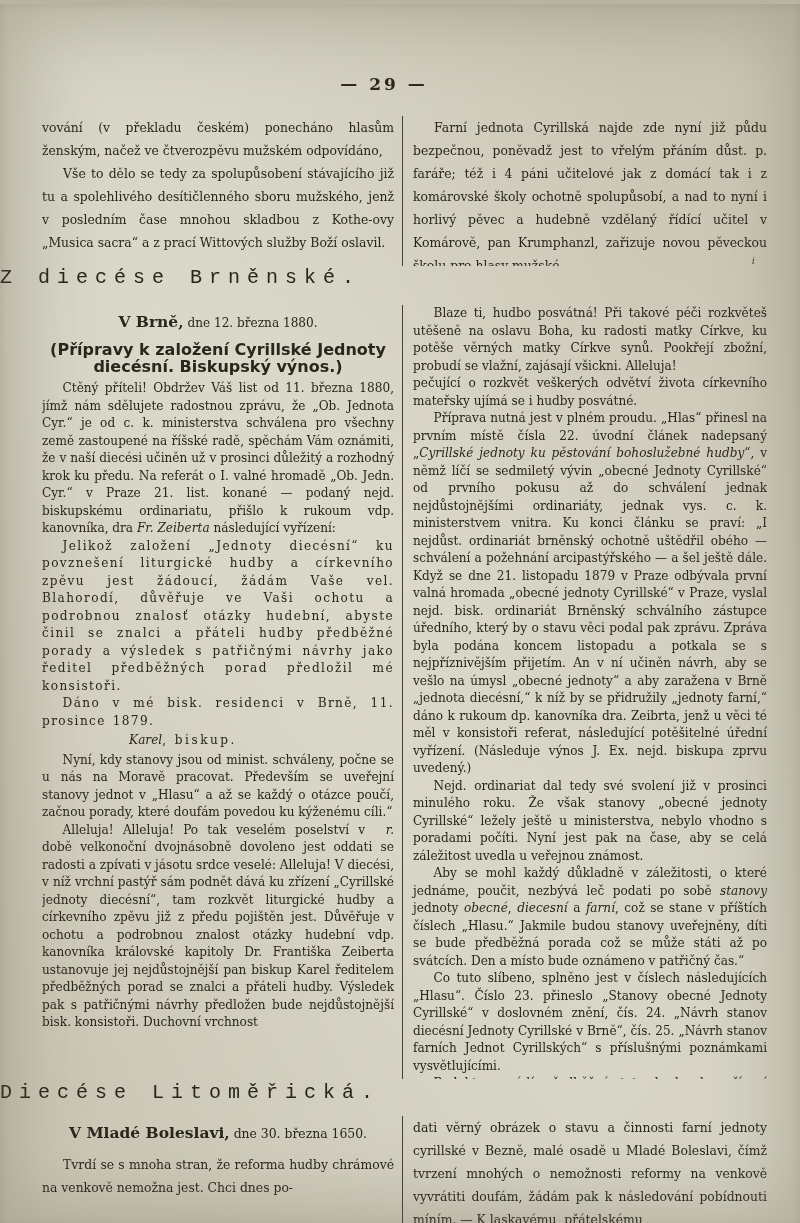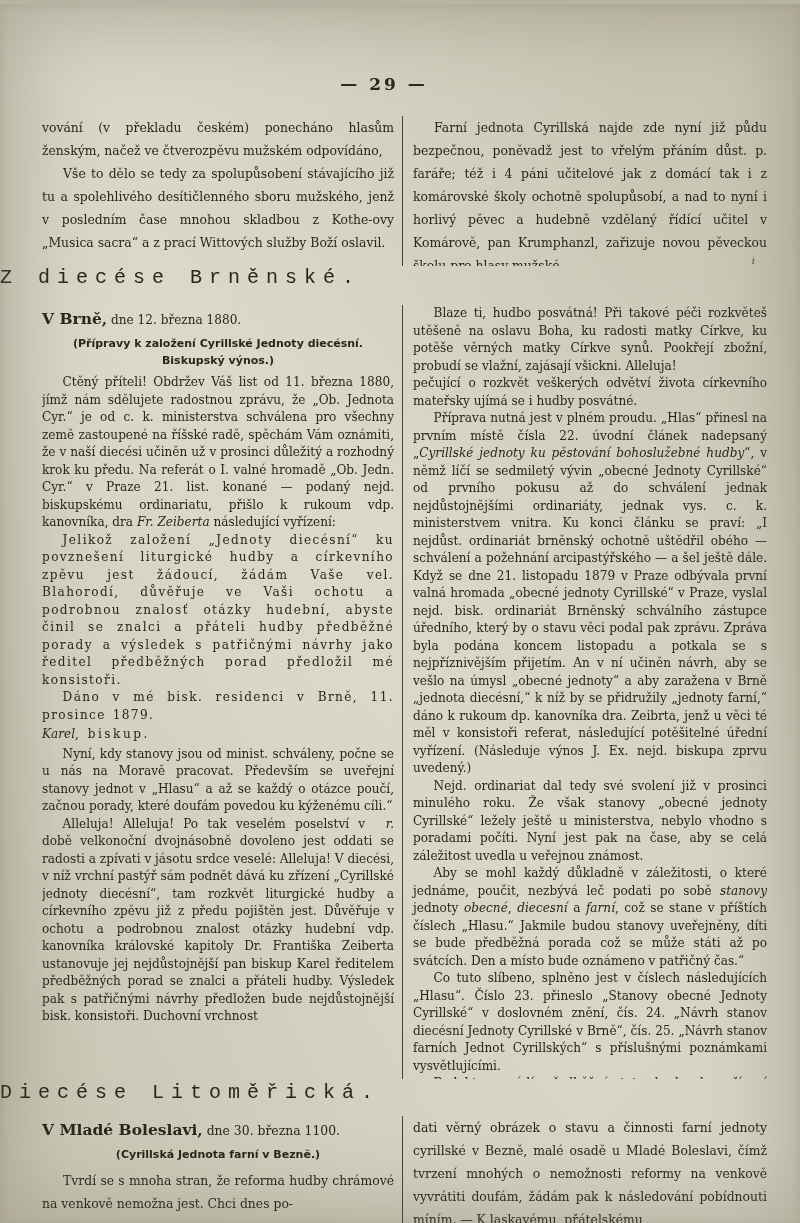--- a/index.html
+++ b/index.html
@@ -28,26 +28,26 @@
   .sec2 {top:301px; height:774px;}
   .sec3 {top:1112px; height:111px;}
   .col {overflow:hidden;}
   .col.left  {width:352px; padding-right:8px; border-right:1px solid #45413a;}
   .col.right {flex:1; padding-left:10px;}
   .para {margin:0; text-align:justify; font-size:12.4px; line-height:23px;
          -webkit-hyphens:auto; hyphens:auto;}
   .sec2 .para {font-size:12.1px; line-height:17.5px;}
   .para.indent {text-indent:1.7em;}
   .para.letter {letter-spacing:1.4px; word-spacing:1.6px;}
-  .para.dateline {text-align:left; text-indent:0; line-height:26px; margin:1px 0 3px;}
+  .para.dateline {text-align:center; text-indent:0; line-height:32px; margin:1px 0 3px;}
   .dateline .run-b {font-weight:bold; font-size:15.5px;}
   .para.subtitle {text-align:center; text-indent:0;
       font-family:"DejaVu Sans", "Liberation Sans", sans-serif;
-      font-weight:700; font-size:11px; line-height:16.5px; margin:0 0 5px;}
-  .para.signature {text-align:left; padding-right:70px; margin:2px 0;}
+      font-weight:700; font-size:16px; line-height:16.5px; margin:0 0 5px;}
+  .para.signature {text-align:center; padding-right:70px; margin:2px 0;}
   .para.sigline {display:flow-root;}
   .run-n {}
   .run-i {font-style:italic;}
   .run-b {font-weight:bold;}
   .run-sp {letter-spacing:2.5px;}
   .run-ri {float:right; font-style:italic;}
   .section-heading {
     position:absolute; left:0; width:100%; margin:0; text-align:left;
     font-weight:400; font-size:20px; letter-spacing:7px;
     font-family:Liberation Mono, monospace;
@@ -95,22 +95,21 @@
         <p class="para body indent"><span class="run-n">Aby se mohl každý důkladně v záležitosti, o které jednáme, poučit, nezbývá leč podati po sobě </span><span class="run-i">stanovy</span><span class="run-n"> jednoty </span><span class="run-i">obecné</span><span class="run-n">, </span><span class="run-i">diecesní</span><span class="run-n"> a </span><span class="run-i">farní</span><span class="run-n">, což se stane v příštích číslech „Hlasu.“ Jakmile budou stanovy uveřejněny, díti se bude předběžná porada což se může státi až po svátcích. Den a místo bude oznámeno v patřičný čas.“</span></p>
         <p class="para body indent"><span class="run-n">Co tuto slíbeno, splněno jest v číslech následujících „Hlasu“. Číslo 23. přineslo „Stanovy obecné Jednoty Cyrillské“ v doslovném znění, čís. 24. „Návrh stanov diecésní Jednoty Cyrillské v Brně“, čís. 25. „Návrh stanov farních Jednot Cyrillských“ s příslušnými poznámkami vysvětlujícími.</span></p>
         <p class="para body indent"><span class="run-n">Redaktor uvádí předběžné tyto kroky ku zřízení Cyrillské Jednoty diecésní v Brně na obecnou vědomost, věda, že radostná zpráva vzbudí jásot a nadšení v srdcích všech Cyrilliánů.</span></p>
       </div>
   </section>
 
   <h2 class="section-heading h-lito">Diecése Litoměřická.</h2>
 
   <section class="two-col sec3">
     <div class="col left">
-        <p class="para dateline"><span class="run-b">V Mladé Boleslavi,</span><span class="run-n"> dne 30. března 1100.</span></p>
-        <p class="para subtitle"><span class="run-n">(Cyrillská Jednota farní v Bezně.)</span></p>
+        <p class="para dateline"><span class="run-b">V Mladé Boleslavi,</span><span class="run-n"> dne 30. března 1650.</span></p>
         <p class="para body indent"><span class="run-n">Tvrdí se s mnoha stran, že reforma hudby chrámové na venkově nemožna jest. Chci dnes po-</span></p>
       </div>
     <div class="col right">
         <p class="para body"><span class="run-n">dati věrný obrázek o stavu a činnosti farní jednoty cyrillské v Bezně, malé osadě u Mladé Boleslavi, čímž tvrzení mnohých o nemožnosti reformy na venkově vyvrátiti doufám, žádám pak k následování pobídnouti míním. — K laskavému, přátelskému</span></p>
       </div>
   </section>
 
   <span class="artifact">i</span>
 
 </div>

